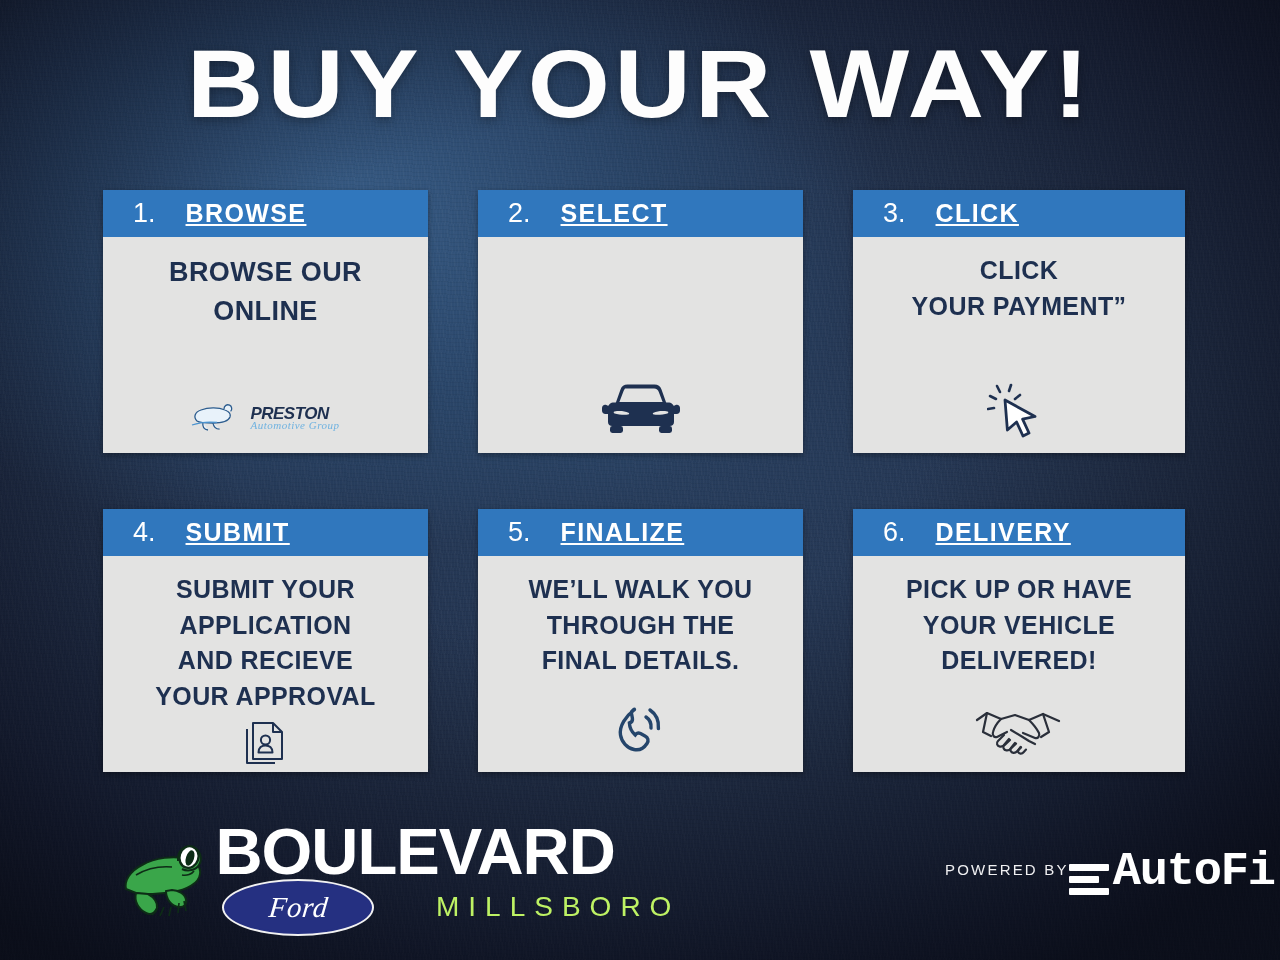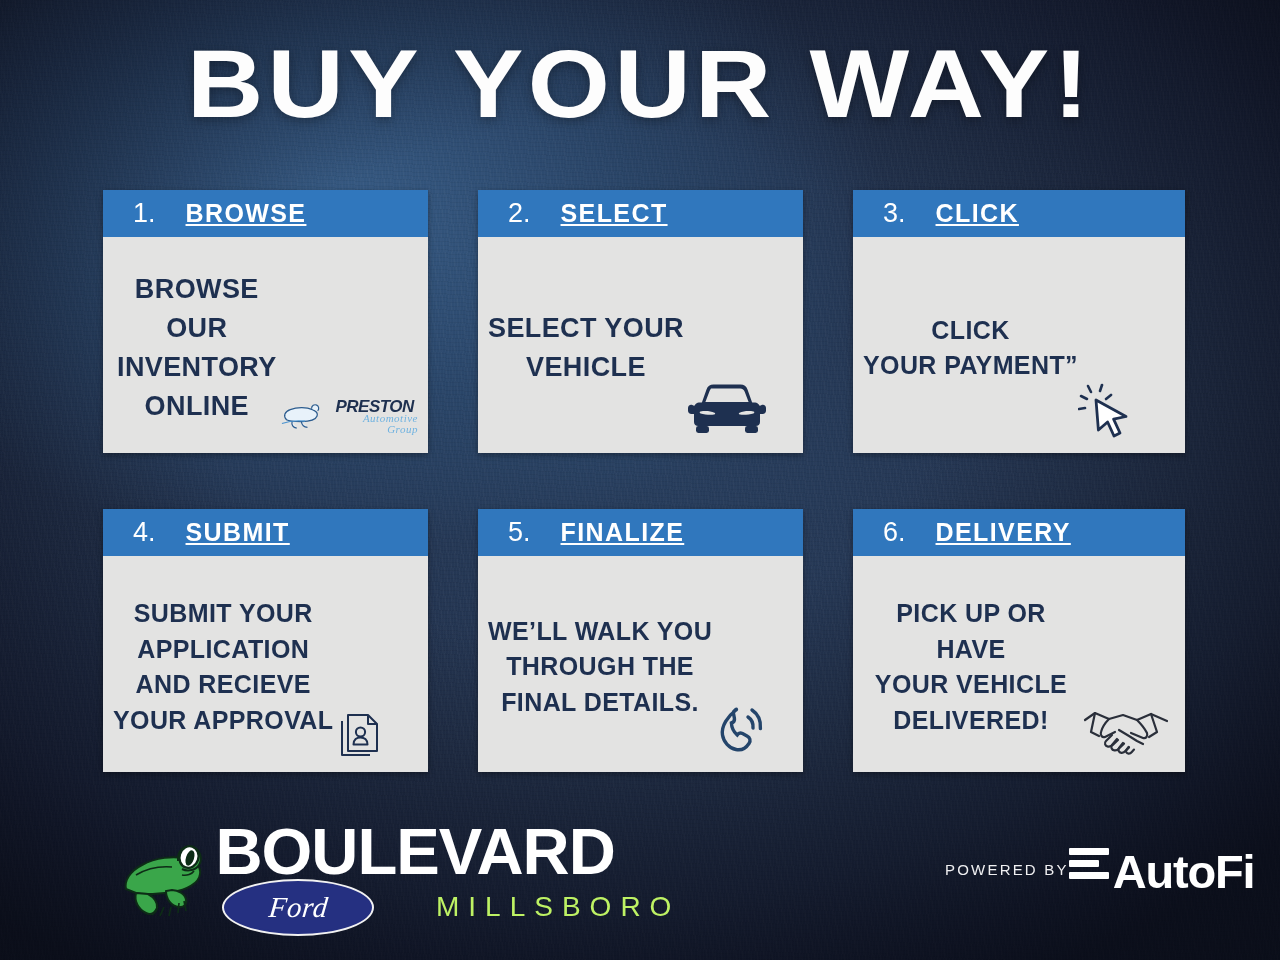--- a/index.html
+++ b/index.html
@@ -92,20 +92,21 @@
     font-size:25px;
     font-weight:bold;
     letter-spacing:1.4px;
     line-height:1;
     text-decoration:underline;
   }
 
   .card-body {
     flex:1;
     display:flex;
+    flex-direction:column;
     align-items:center;
     justify-content:flex-start;
     padding:16px 10px 10px;
   }
   .card-text {
     color:#1e3050;
     font-weight:bold;
     font-size:27px;
     line-height:1.45;
     text-align:center;
@@ -182,21 +183,21 @@
     position:absolute;
     left:945px; top:48px;
     display:flex; flex-direction:row; align-items:center;
   }
   .powered {
     color:#f0f0f2;
     font-size:15px;
     letter-spacing:2.2px;
     margin-bottom:5px;
   }
-  .autofi-row { display:flex; align-items:flex-start; gap:4px; }
+  .autofi-row { display:flex; align-items:flex-end; gap:4px;font-family:Liberation Mono, monospace; }
   .autofi-bars { display:flex; flex-direction:column; gap:5px; }
   .autofi-bars i { display:block; height:7px; background:#ffffff; border-radius:1px; }
   .autofi-bars i:nth-child(1){ width:40px; }
   .autofi-bars i:nth-child(2){ width:30px; }
   .autofi-bars i:nth-child(3){ width:40px; }
   .autofi-name {
     color:#ffffff;
     font-size:47px;
     font-weight:bold;
     letter-spacing:-1.2px;
@@ -216,21 +217,20 @@
   <div class="grid">
 
     <div class="card">
       <div class="card-head">
         <span class="card-num">1.</span>
         <span class="card-title">BROWSE</span>
       </div>
       <div class="card-body">
         <div class="card-text">
           <div>BROWSE OUR</div>
-          <div>INVENTORY</div>
           <div>ONLINE</div>
         </div>
         <div class="card-icon">
           <div class="preston">
             <svg width="56" height="34" viewBox="0 0 56 34">
               <g fill="none" stroke="#2c5c8e" stroke-width="1.3">
                 <path d="M6 20 C2 16 4 11 10 9 C17 6.5 27 6 34 9 C38 10.6 40 13 39 16 C37.5 20 30 22 22 22 C14 22 9 22 6 20 Z" fill="#e8f2fa"></path>
                 <path d="M33 8 C33 4.6 36 3 38.6 4.2 C41 5.3 41.4 8.6 39.6 10.4" fill="#e8f2fa"></path>
                 <path d="M1 24 C8 21.5 18 20.6 26 21.4" stroke="#4a93cf"></path>
                 <path d="M12 22 C11 25.4 13 28.4 17 29" fill="#e8f2fa"></path>
@@ -245,24 +245,20 @@
         </div>
       </div>
     </div>
 
     <div class="card">
       <div class="card-head">
         <span class="card-num">2.</span>
         <span class="card-title">SELECT</span>
       </div>
       <div class="card-body">
-        <div class="card-text">
-          <div>SELECT YOUR</div>
-          <div>VEHICLE</div>
-        </div>
         <div class="card-icon">
           <svg width="86" height="62" viewBox="0 0 86 62">
             <g fill="#1e3050">
               <path d="M17 28 L22.5 12.5 C23.6 9.2 26 7.5 29.5 7.5 L56.5 7.5 C60 7.5 62.4 9.2 63.5 12.5 L69 28 Z"></path>
               <path d="M10 31 C10 27.5 12.6 25.6 16 25.6 L70 25.6 C73.4 25.6 76 27.5 76 31 L76 45 C76 47.4 74.2 49 71.8 49 L14.2 49 C11.8 49 10 47.4 10 45 Z"></path>
               <rect x="12" y="49" width="13" height="7" rx="2.4"></rect>
               <rect x="61" y="49" width="13" height="7" rx="2.4"></rect>
               <path d="M4 31 C4 28.6 6 27.2 8.4 28 L11 29.2 L11 37 L7.4 37 C5.4 37 4 35.6 4 33.6 Z"></path>
               <path d="M82 31 C82 28.6 80 27.2 77.6 28 L75 29.2 L75 37 L78.6 37 C80.6 37 82 35.6 82 33.6 Z"></path>
             </g>

